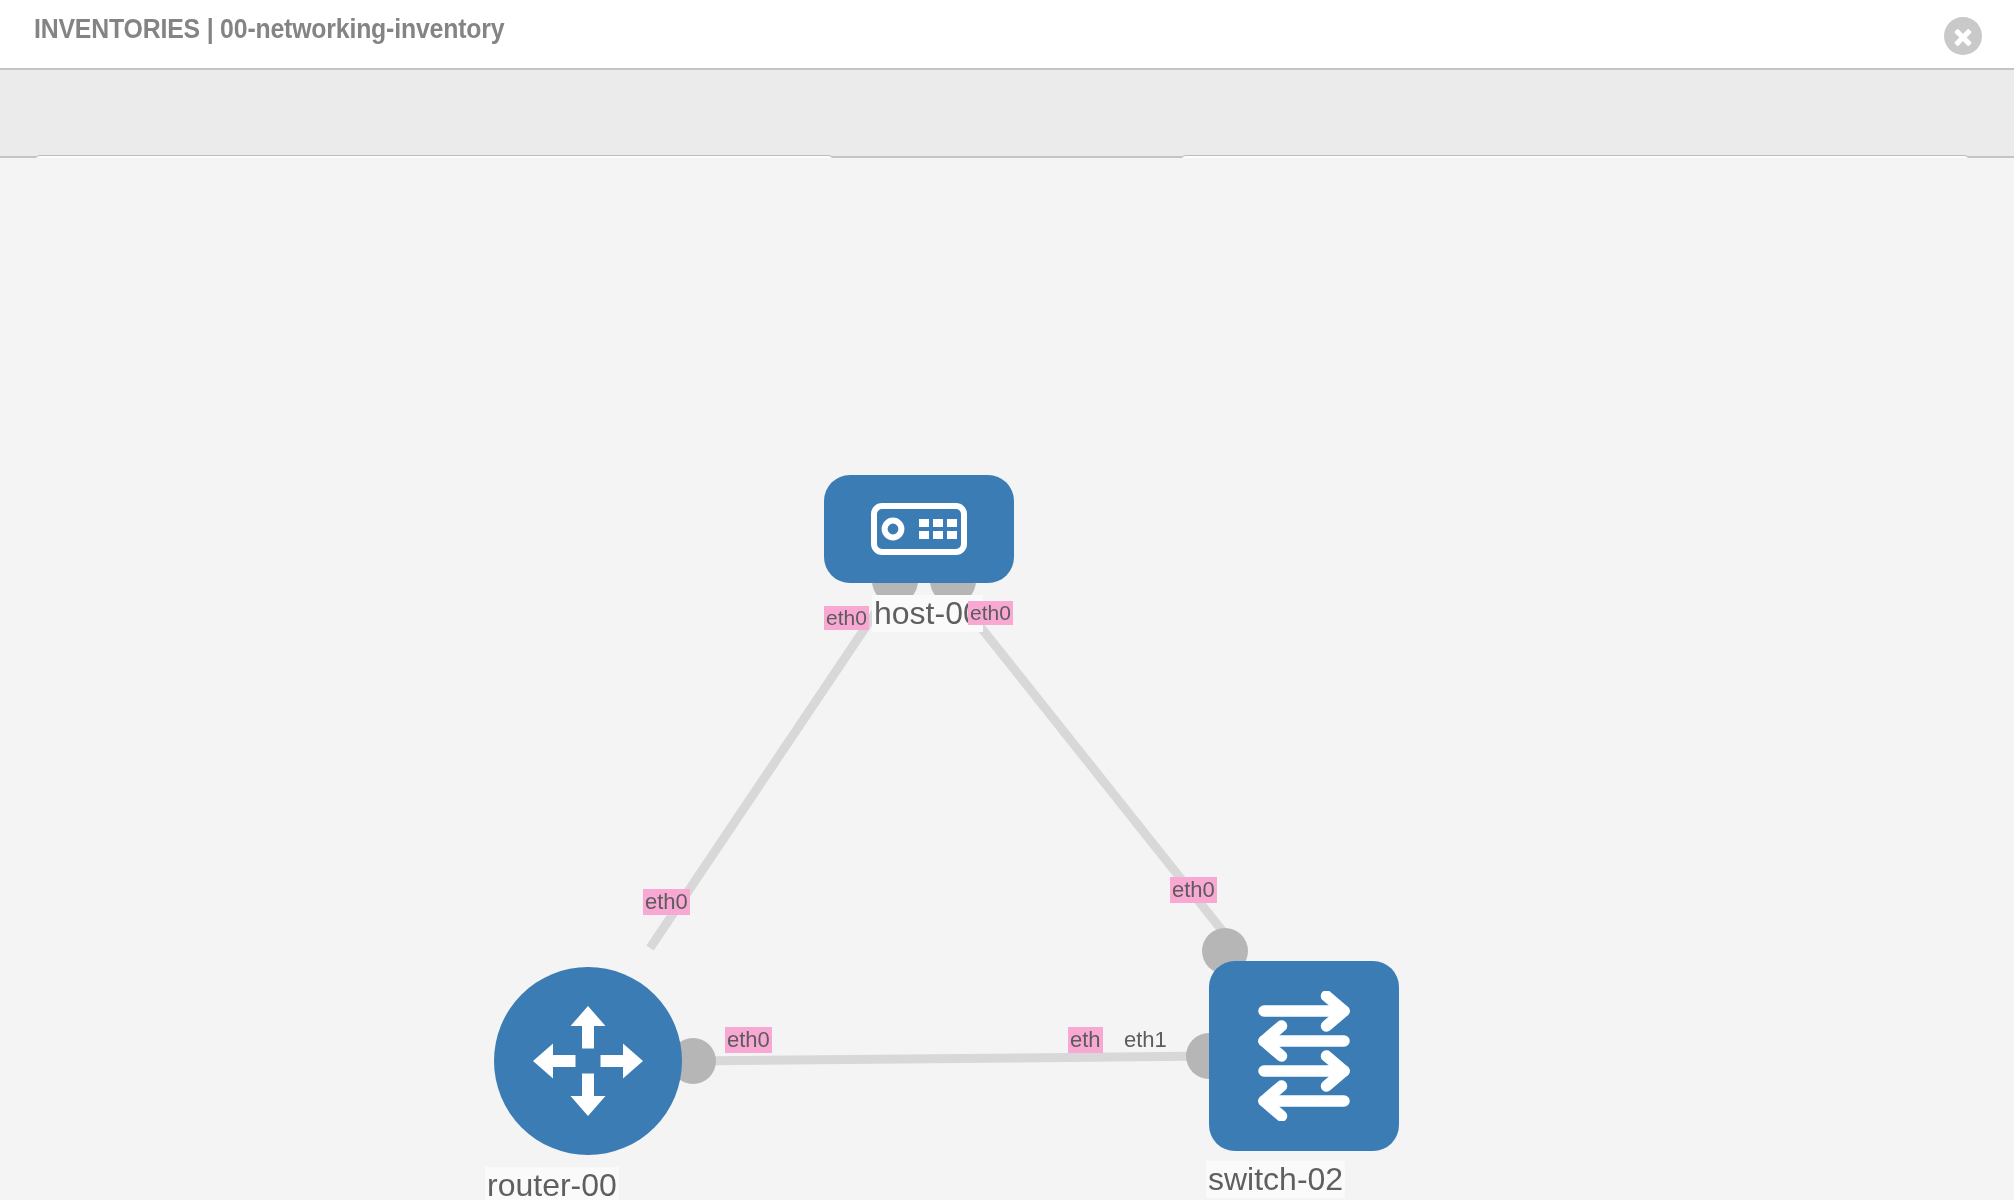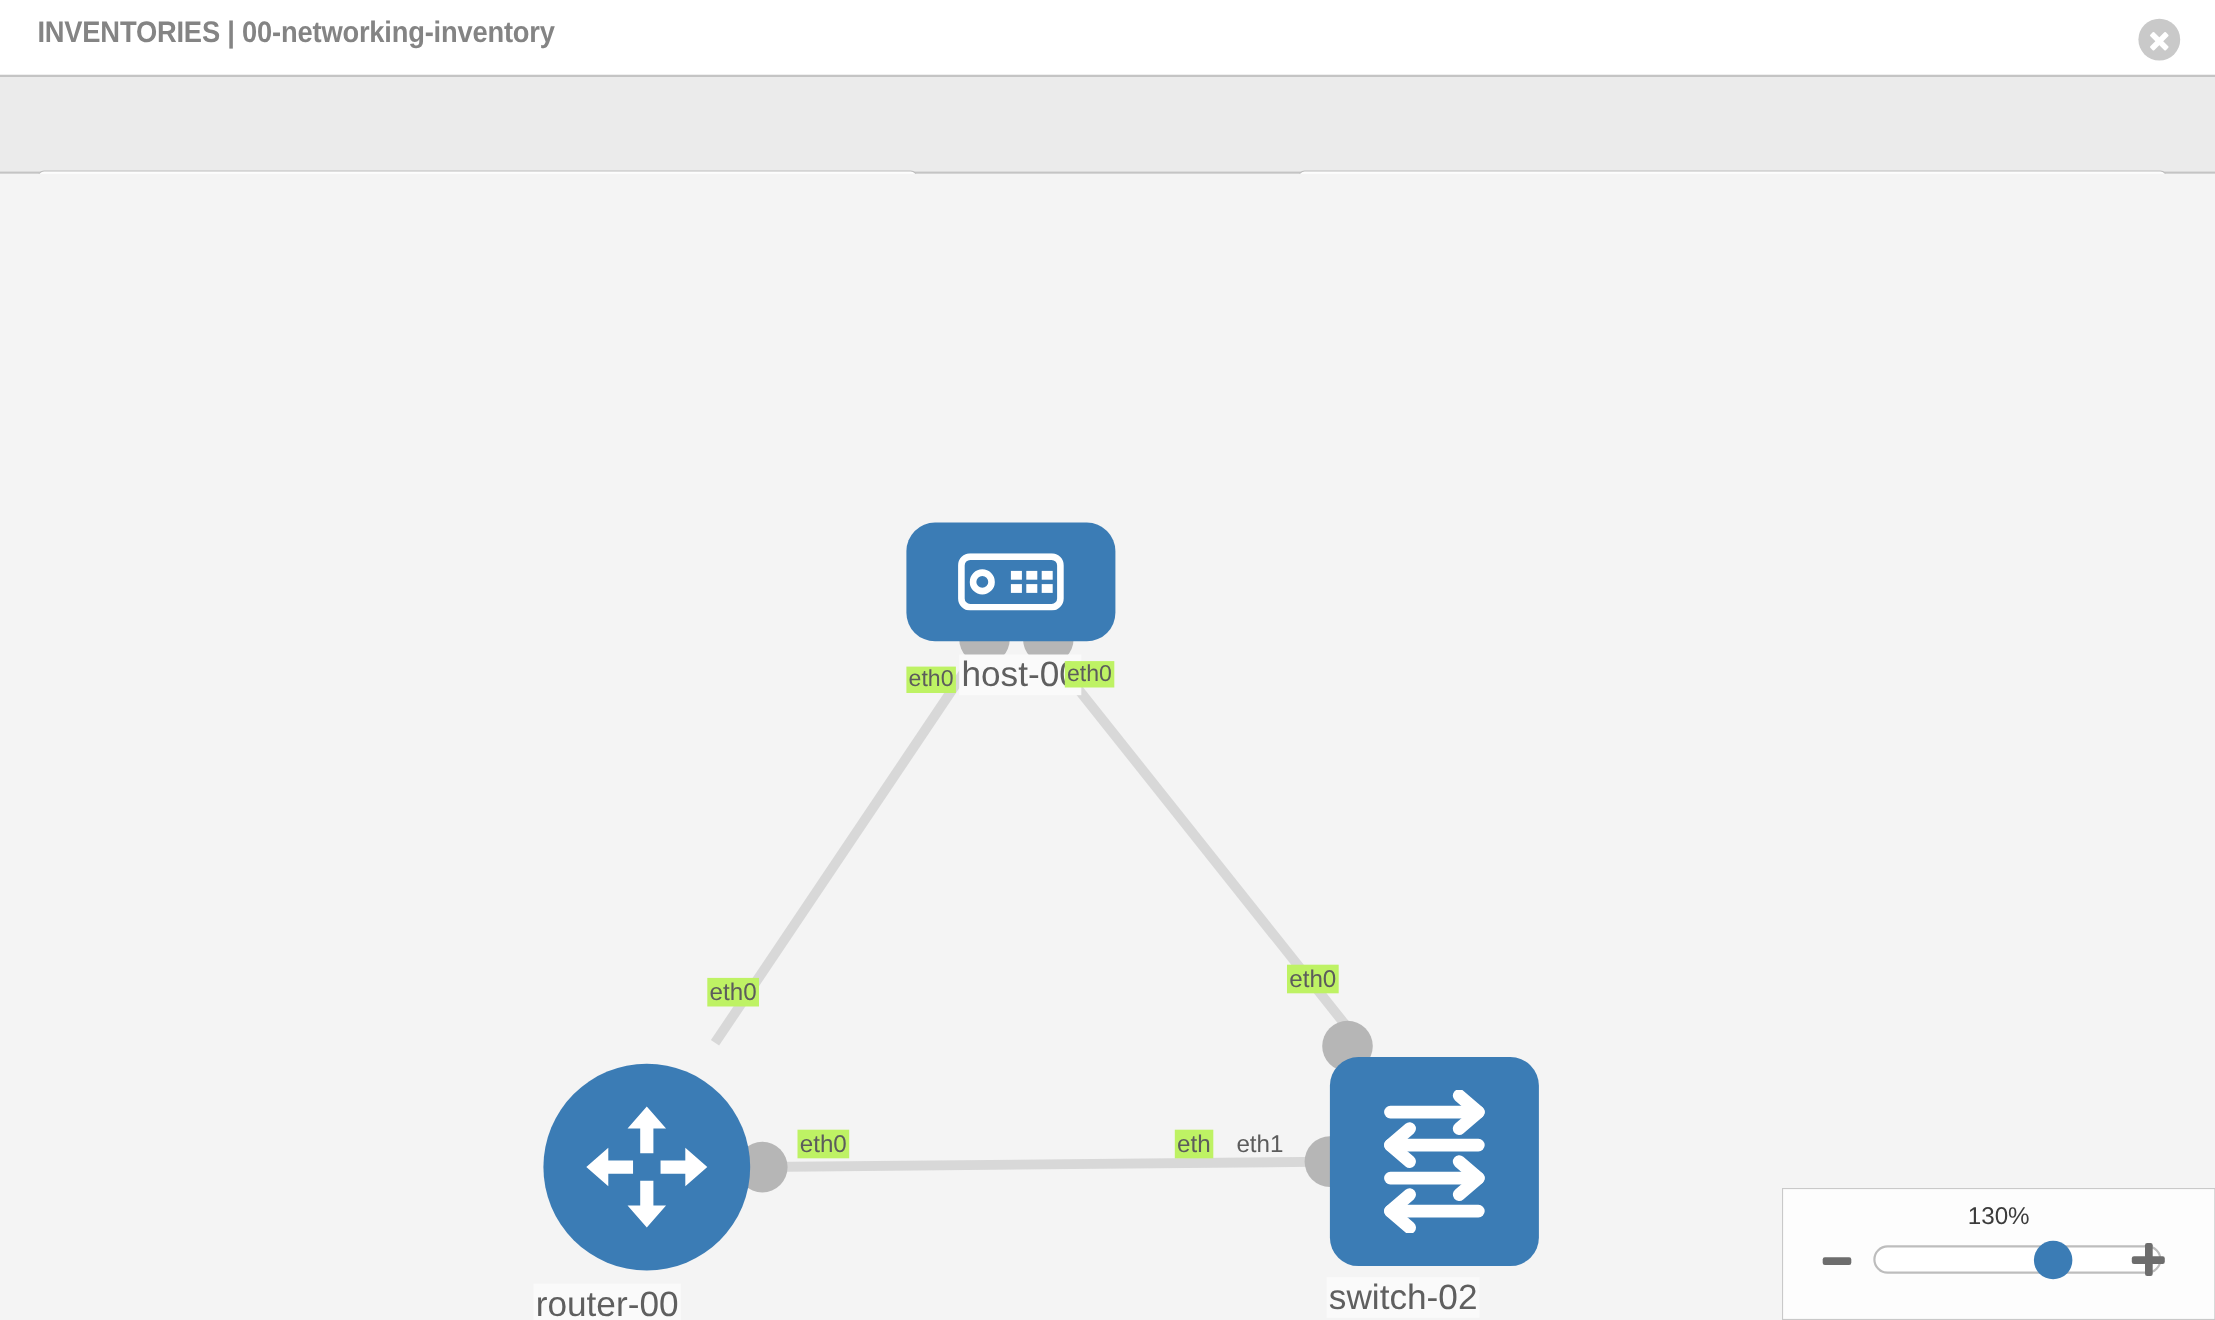--- a/index.html
+++ b/index.html
@@ -87,21 +87,21 @@
     white-space:nowrap;
     padding:0 2px;
   }
   .port{
     position:absolute;width:46px;height:46px;border-radius:50%;
     background:#b6b6b6;
   }
   .edge-label{
     position:absolute;
     font-size:22px;color:#5c5c5c;
-    background:#bef264;
+    background:#f9a8d4;
     white-space:nowrap;padding:0 2px;
   }
   .edge-label.small{font-size:21px;}
 
   
   #host-node{left:824px;top:317px;}
   #host-node .node-shape{
     left:0;top:0;width:190px;height:108px;border-radius:26px;
   }
   #host-node .node-label{left:74px;top:430px;}
@@ -251,21 +251,14 @@
     <div class="edge-label small" style="left:968px;top:443px;">eth0</div>
 
     <div class="edge-label" style="left:643px;top:731px;">eth0</div>
     <div class="edge-label" style="left:1170px;top:719px;">eth0</div>
 
     <div class="edge-label" style="left:725px;top:869px;">eth0</div>
     <div class="edge-label" style="left:1068px;top:869px;">eth</div>
     <div class="edge-label" style="left:1122px;top:869px;background:transparent;">eth1</div>
   </div>
 
-  <div class="zoom-panel">
-    <div class="zoom-value">130%</div>
-    <div class="zoom-minus"></div>
-    <div class="zoom-track"></div>
-    <div class="zoom-thumb"></div>
-    <div class="zoom-plus"></div>
-  </div>
 
 </div>
 
 </body></html>

